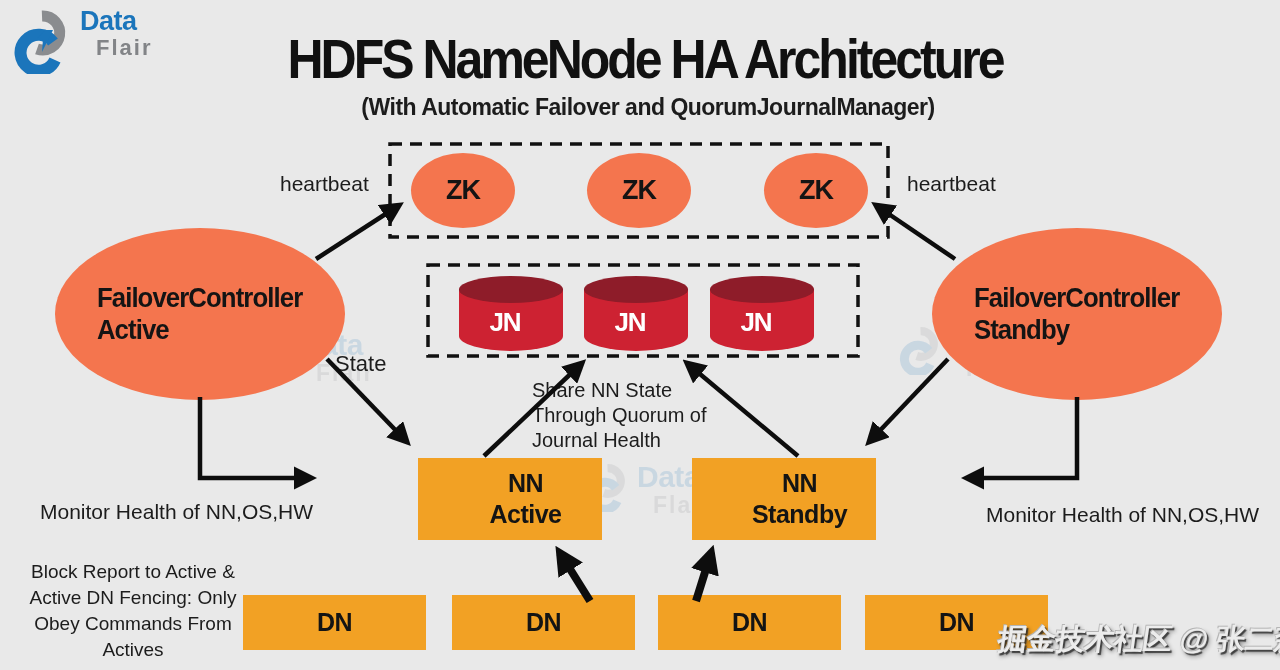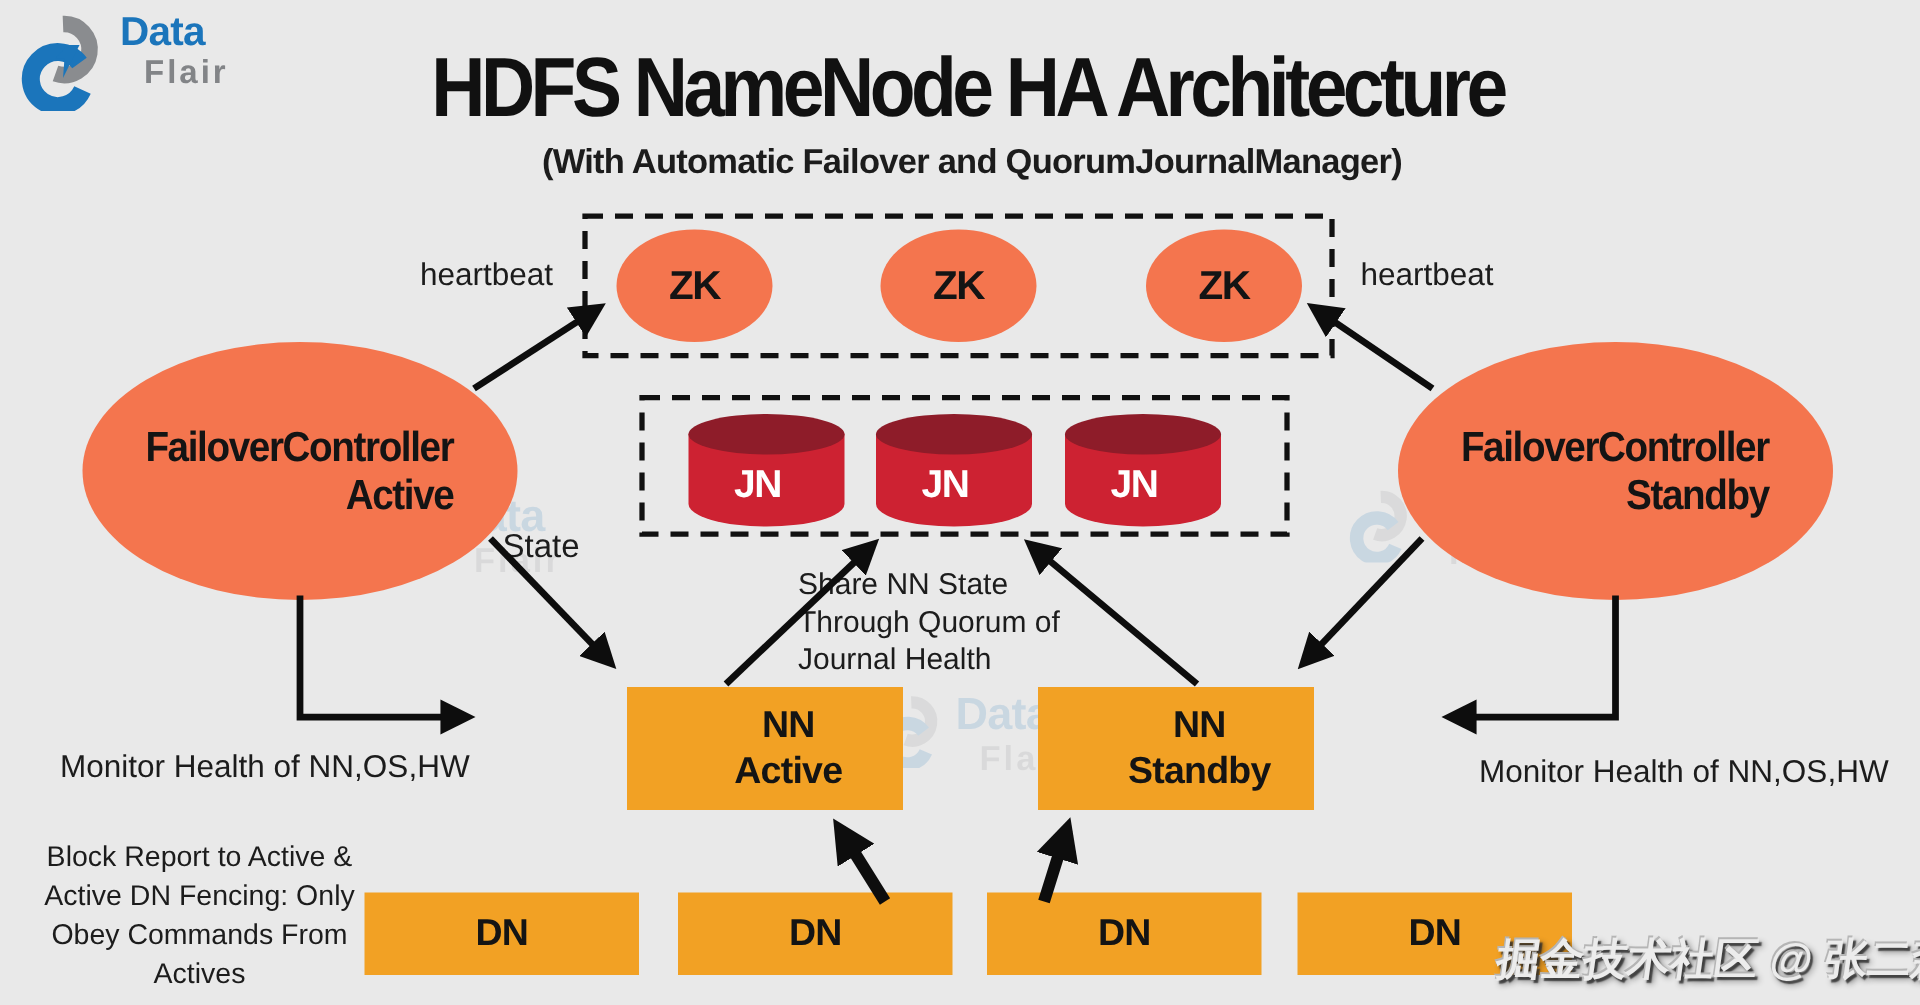--- a/index.html
+++ b/index.html
@@ -22,21 +22,21 @@
     font-size:50px; font-weight:700; letter-spacing:-3px; color:#111;
   }
   .subtitle {
     position:absolute; left:648px; top:94px; transform:translateX(-50%);
     white-space:nowrap; font-size:23px; font-weight:700; letter-spacing:-0.5px; color:#1c1c1c;
   }
 
   
   .fc {
     position:absolute; width:290px; height:172px; background:#F4754E; border-radius:50%;
-    display:flex; align-items:center; justify-content:center; text-align:right;
+    display:flex; align-items:center; justify-content:center; text-align:left;
   }
   .fc-inner { transform:scaleX(.92); font-weight:700; font-size:28px; letter-spacing:-1px; line-height:1.15; color:#141414; }
   .fc-active { left:55px; top:228px; }
   .fc-standby { left:932px; top:228px; }
 
   .zk {
     position:absolute; top:153px; width:104px; height:75px; background:#F4754E; border-radius:50%;
     display:flex; align-items:center; justify-content:center;
     font-weight:700; font-size:27px; letter-spacing:-1px; color:#141414;
   }

